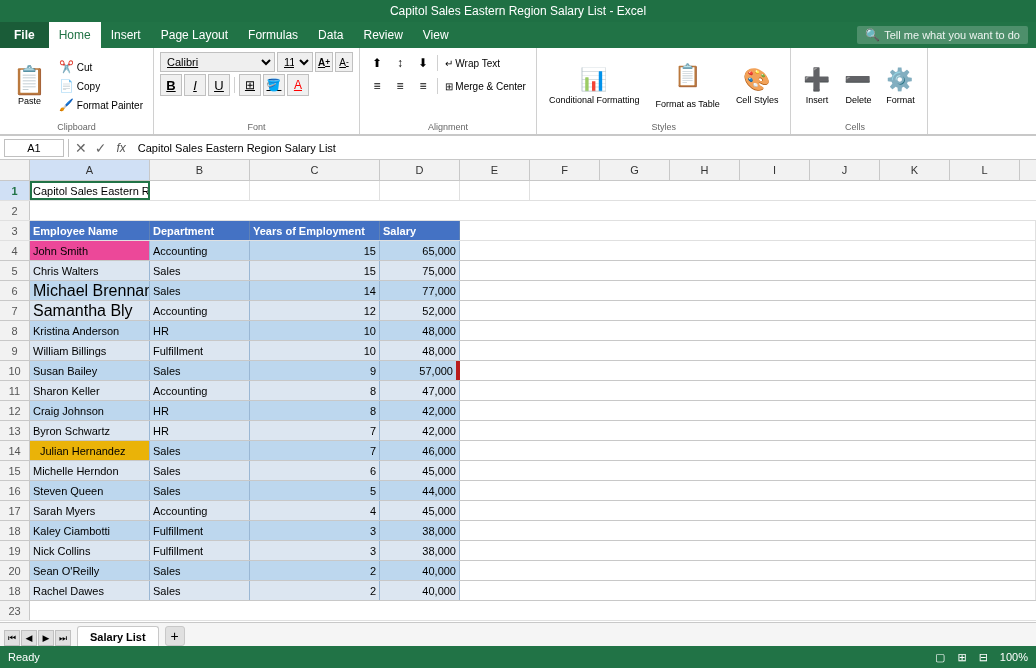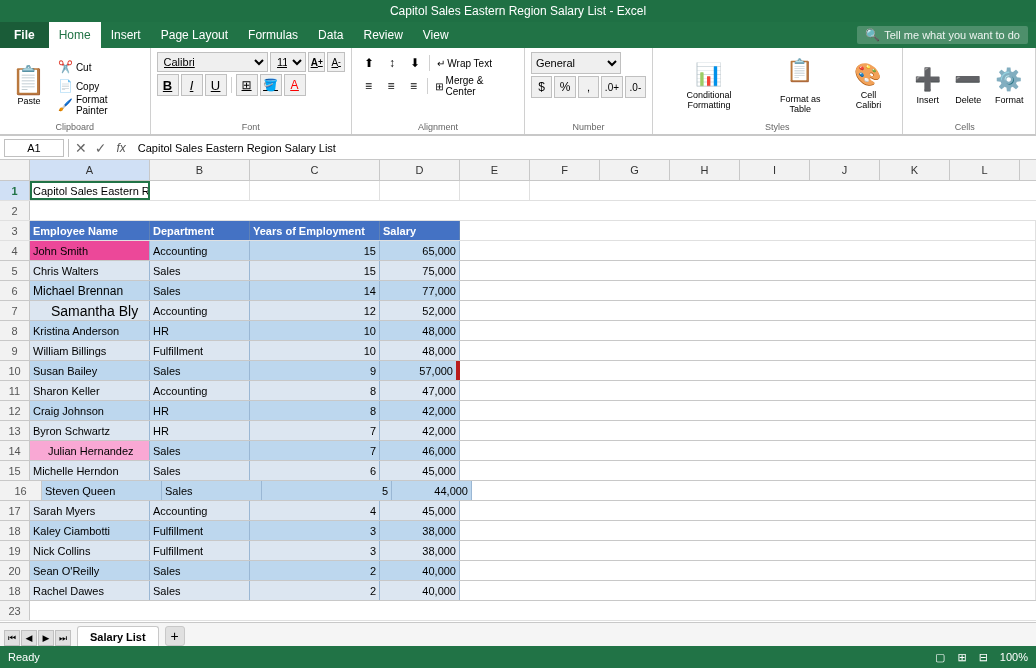--- a/index.html
+++ b/index.html
@@ -115,49 +115,34 @@
         <div style="width:1px;height:16px;background:#d0d0d0;margin:3px 2px 0;"></div>
         <div style="display:flex;align-items:center;padding:2px 4px;cursor:pointer;border-radius:2px;font-size:10px;gap:2px;height:22px;">
           <span>⊞</span>
           <span>Merge &amp; Center</span>
         </div>
       </div>
     </div>
     <div style="font-size:9px;color:#666;text-align:center;position:absolute;bottom:2px;left:0;right:0;">Alignment</div>
   </div>
 
-  <div style="display:flex;flex-direction:column;border-right:1px solid #d0d0d0;padding:4px 6px 2px 6px;position:relative;min-width:100px;">
-    <div style="display:flex;flex-direction:column;gap:2px;padding-bottom:12px;">
-      <select style="font-size:11px;height:22px;border:1px solid #c0c0c0;width:90px;">
-        <option>General</option>
-      </select>
-      <div style="display:flex;gap:2px;">
-        <div style="width:22px;height:22px;border:1px solid #c0c0c0;background:#f0f0f0;cursor:pointer;display:flex;align-items:center;justify-content:center;font-size:12px;">$</div>
-        <div style="width:22px;height:22px;border:1px solid #c0c0c0;background:#f0f0f0;cursor:pointer;display:flex;align-items:center;justify-content:center;font-size:12px;">%</div>
-        <div style="width:22px;height:22px;border:1px solid #c0c0c0;background:#f0f0f0;cursor:pointer;display:flex;align-items:center;justify-content:center;font-size:11px;">,</div>
-        <div style="width:22px;height:22px;border:1px solid #c0c0c0;background:#f0f0f0;cursor:pointer;display:flex;align-items:center;justify-content:center;font-size:10px;">.0+</div>
-        <div style="width:22px;height:22px;border:1px solid #c0c0c0;background:#f0f0f0;cursor:pointer;display:flex;align-items:center;justify-content:center;font-size:10px;">.0-</div>
-      </div>
-    </div>
-    <div style="font-size:9px;color:#666;text-align:center;position:absolute;bottom:2px;left:0;right:0;">Number</div>
-  </div>
 
   <div style="display:flex;flex-direction:column;border-right:1px solid #d0d0d0;padding:4px 6px 2px 6px;position:relative;min-width:180px;">
     <div style="display:flex;align-items:center;gap:4px;padding-bottom:12px;height:100%;">
       <div style="display:flex;flex-direction:column;align-items:center;justify-content:center;padding:4px 6px;cursor:pointer;border-radius:2px;min-width:50px;height:58px;">
         <div style="font-size:22px;">📊</div>
         <div style="font-size:9px;text-align:center;margin-top:2px;">Conditional Formatting</div>
       </div>
       <div style="display:flex;flex-direction:column;align-items:center;justify-content:center;padding:4px 6px;cursor:pointer;border-radius:2px;min-width:50px;height:58px;">
         <div style="font-size:22px;">📋</div>
         <div style="font-size:9px;text-align:center;margin-top:10px;">Format as Table</div>
       </div>
       <div style="display:flex;flex-direction:column;align-items:center;justify-content:center;padding:4px 6px;cursor:pointer;border-radius:2px;min-width:50px;height:58px;">
         <div style="font-size:22px;">🎨</div>
-        <div style="font-size:9px;text-align:center;margin-top:2px;">Cell Calibri</div>
+        <div style="font-size:9px;text-align:center;margin-top:2px;">Cell Styles</div>
       </div>
     </div>
     <div style="font-size:9px;color:#666;text-align:center;position:absolute;bottom:2px;left:0;right:0;">Styles</div>
   </div>
 
   <div style="display:flex;flex-direction:column;border-right:1px solid #d0d0d0;padding:4px 6px 2px 6px;position:relative;min-width:130px;">
     <div style="display:flex;align-items:center;gap:2px;padding-bottom:12px;height:100%;">
       <div style="display:flex;flex-direction:column;align-items:center;justify-content:center;padding:4px 6px;cursor:pointer;border-radius:2px;min-width:38px;height:58px;">
         <div style="font-size:22px;">➕</div>
         <div style="font-size:9px;margin-top:2px;">Insert</div>
@@ -241,29 +226,29 @@
       <div style="display: flex; border-bottom: 1px solid rgb(200, 200, 200); min-height: 20px;">
       <div style="width:30px;min-width:30px;background:#f2f2f2;border-right:1px solid #c8c8c8;display:flex;align-items:center;justify-content:center;font-size:11px;color:#555;">5</div>
       <div style="width:120px;min-width:120px;border-right:1px solid #9ab7d4;display:flex;align-items:center;padding:0 3px;font-size:11px;background:#DCE6F1;overflow:hidden;white-space:nowrap;">Chris Walters</div>
       <div style="width:100px;min-width:100px;border-right:1px solid #9ab7d4;display:flex;align-items:center;padding:0 3px;font-size:11px;background:#DCE6F1;overflow:hidden;white-space:nowrap;">Sales</div>
       <div style="width:130px;min-width:130px;border-right:1px solid #9ab7d4;display:flex;align-items:center;justify-content:flex-end;padding:0 3px;font-size:11px;background:#DCE6F1;">15</div>
       <div style="width:80px;min-width:80px;border-right:1px solid #9ab7d4;display:flex;align-items:center;justify-content:flex-end;padding:0 3px;font-size:11px;background:#DCE6F1;">75,000</div>
       <div style="flex:1;background:white;border-right:1px solid #e0e0e0;"></div>
     </div>
       <div style="display: flex; border-bottom: 1px solid rgb(200, 200, 200); min-height: 20px;">
       <div style="width:30px;min-width:30px;background:#f2f2f2;border-right:1px solid #c8c8c8;display:flex;align-items:center;justify-content:center;font-size:11px;color:#555;">6</div>
-      <div style="width:120px;min-width:120px;border-right:1px solid #9ab7d4;display:flex;align-items:center;padding:0 3px;font-size:12px;background:#BDD7EE;overflow:hidden;white-space:nowrap;">Michael Brennan</div>
+      <div style="width:120px;min-width:120px;border-right:1px solid #9ab7d4;display:flex;align-items:center;padding:0 3px;font-size:16px;background:#BDD7EE;overflow:hidden;white-space:nowrap;">Michael Brennan</div>
       <div style="width:100px;min-width:100px;border-right:1px solid #9ab7d4;display:flex;align-items:center;padding:0 3px;font-size:11px;background:#BDD7EE;overflow:hidden;white-space:nowrap;">Sales</div>
       <div style="width:130px;min-width:130px;border-right:1px solid #9ab7d4;display:flex;align-items:center;justify-content:flex-end;padding:0 3px;font-size:11px;background:#BDD7EE;">14</div>
       <div style="width:80px;min-width:80px;border-right:1px solid #9ab7d4;display:flex;align-items:center;justify-content:flex-end;padding:0 3px;font-size:11px;background:#BDD7EE;">77,000</div>
       <div style="flex:1;background:white;border-right:1px solid #e0e0e0;"></div>
     </div>
       <div style="display: flex; border-bottom: 1px solid rgb(200, 200, 200); min-height: 20px;">
       <div style="width:30px;min-width:30px;background:#f2f2f2;border-right:1px solid #c8c8c8;display:flex;align-items:center;justify-content:center;font-size:11px;color:#555;">7</div>
-      <div style="width:120px;min-width:120px;border-right:1px solid #9ab7d4;display:flex;align-items:center;padding:0 21px;font-size:14px;background:#DCE6F1;overflow:hidden;white-space:nowrap;">Samantha Bly</div>
+      <div style="width:120px;min-width:120px;border-right:1px solid #9ab7d4;display:flex;align-items:center;padding:0 3px;font-size:16px;background:#DCE6F1;overflow:hidden;white-space:nowrap;">Samantha Bly</div>
       <div style="width:100px;min-width:100px;border-right:1px solid #9ab7d4;display:flex;align-items:center;padding:0 3px;font-size:11px;background:#DCE6F1;overflow:hidden;white-space:nowrap;">Accounting</div>
       <div style="width:130px;min-width:130px;border-right:1px solid #9ab7d4;display:flex;align-items:center;justify-content:flex-end;padding:0 3px;font-size:11px;background:#DCE6F1;">12</div>
       <div style="width:80px;min-width:80px;border-right:1px solid #9ab7d4;display:flex;align-items:center;justify-content:flex-end;padding:0 3px;font-size:11px;background:#DCE6F1;">52,000</div>
       <div style="flex:1;background:white;border-right:1px solid #e0e0e0;"></div>
     </div>
       <div style="display: flex; border-bottom: 1px solid rgb(200, 200, 200); min-height: 20px;">
       <div style="width:30px;min-width:30px;background:#f2f2f2;border-right:1px solid #c8c8c8;display:flex;align-items:center;justify-content:center;font-size:11px;color:#555;">8</div>
       <div style="width:120px;min-width:120px;border-right:1px solid #9ab7d4;display:flex;align-items:center;padding:0 3px;font-size:11px;background:#BDD7EE;overflow:hidden;white-space:nowrap;">Kristina Anderson</div>
       <div style="width:100px;min-width:100px;border-right:1px solid #9ab7d4;display:flex;align-items:center;padding:0 3px;font-size:11px;background:#BDD7EE;overflow:hidden;white-space:nowrap;">HR</div>
       <div style="width:130px;min-width:130px;border-right:1px solid #9ab7d4;display:flex;align-items:center;justify-content:flex-end;padding:0 3px;font-size:11px;background:#BDD7EE;">10</div>
@@ -305,36 +290,36 @@
       <div style="display: flex; border-bottom: 1px solid rgb(200, 200, 200); min-height: 20px;">
       <div style="width:30px;min-width:30px;background:#f2f2f2;border-right:1px solid #c8c8c8;display:flex;align-items:center;justify-content:center;font-size:11px;color:#555;">13</div>
       <div style="width:120px;min-width:120px;border-right:1px solid #9ab7d4;display:flex;align-items:center;padding:0 3px;font-size:11px;background:#DCE6F1;overflow:hidden;white-space:nowrap;">Byron Schwartz</div>
       <div style="width:100px;min-width:100px;border-right:1px solid #9ab7d4;display:flex;align-items:center;padding:0 3px;font-size:11px;background:#DCE6F1;overflow:hidden;white-space:nowrap;">HR</div>
       <div style="width:130px;min-width:130px;border-right:1px solid #9ab7d4;display:flex;align-items:center;justify-content:flex-end;padding:0 3px;font-size:11px;background:#DCE6F1;">7</div>
       <div style="width:80px;min-width:80px;border-right:1px solid #9ab7d4;display:flex;align-items:center;justify-content:flex-end;padding:0 3px;font-size:11px;background:#DCE6F1;">42,000</div>
       <div style="flex:1;background:white;border-right:1px solid #e0e0e0;"></div>
     </div>
       <div style="display: flex; border-bottom: 1px solid rgb(200, 200, 200); min-height: 20px;">
       <div style="width:30px;min-width:30px;background:#f2f2f2;border-right:1px solid #c8c8c8;display:flex;align-items:center;justify-content:center;font-size:11px;color:#555;">14</div>
-      <div style="width:120px;min-width:120px;border-right:1px solid #9ab7d4;display:flex;align-items:center;padding:0 18px;font-size:11px;background:#f9a8d4;overflow:hidden;white-space:nowrap;">Julian Hernandez</div>
+      <div style="width:120px;min-width:120px;border-right:1px solid #9ab7d4;display:flex;align-items:center;padding:0 10px;font-size:11px;background:#eab308;overflow:hidden;white-space:nowrap;">Julian Hernandez</div>
       <div style="width:100px;min-width:100px;border-right:1px solid #9ab7d4;display:flex;align-items:center;padding:0 3px;font-size:11px;background:#BDD7EE;overflow:hidden;white-space:nowrap;">Sales</div>
       <div style="width:130px;min-width:130px;border-right:1px solid #9ab7d4;display:flex;align-items:center;justify-content:flex-end;padding:0 3px;font-size:11px;background:#BDD7EE;">7</div>
       <div style="width:80px;min-width:80px;border-right:1px solid #9ab7d4;display:flex;align-items:center;justify-content:flex-end;padding:0 3px;font-size:11px;background:#BDD7EE;">46,000</div>
       <div style="flex:1;background:white;border-right:1px solid #e0e0e0;"></div>
     </div>
       <div style="display: flex; border-bottom: 1px solid rgb(200, 200, 200); min-height: 20px;">
       <div style="width:30px;min-width:30px;background:#f2f2f2;border-right:1px solid #c8c8c8;display:flex;align-items:center;justify-content:center;font-size:11px;color:#555;">15</div>
       <div style="width:120px;min-width:120px;border-right:1px solid #9ab7d4;display:flex;align-items:center;padding:0 3px;font-size:11px;background:#DCE6F1;overflow:hidden;white-space:nowrap;">Michelle Herndon</div>
       <div style="width:100px;min-width:100px;border-right:1px solid #9ab7d4;display:flex;align-items:center;padding:0 3px;font-size:11px;background:#DCE6F1;overflow:hidden;white-space:nowrap;">Sales</div>
       <div style="width:130px;min-width:130px;border-right:1px solid #9ab7d4;display:flex;align-items:center;justify-content:flex-end;padding:0 3px;font-size:11px;background:#DCE6F1;">6</div>
       <div style="width:80px;min-width:80px;border-right:1px solid #9ab7d4;display:flex;align-items:center;justify-content:flex-end;padding:0 3px;font-size:11px;background:#DCE6F1;">45,000</div>
       <div style="flex:1;background:white;border-right:1px solid #e0e0e0;"></div>
     </div>
       <div style="display: flex; border-bottom: 1px solid rgb(200, 200, 200); min-height: 20px;">
-      <div style="width:42px;min-width:30px;background:#f2f2f2;border-right:1px solid #c8c8c8;display:flex;align-items:center;justify-content:center;font-size:11px;color:#555;">16</div>
+      <div style="width:30px;min-width:30px;background:#f2f2f2;border-right:1px solid #c8c8c8;display:flex;align-items:center;justify-content:center;font-size:11px;color:#555;">16</div>
       <div style="width:120px;min-width:120px;border-right:1px solid #9ab7d4;display:flex;align-items:center;padding:0 3px;font-size:11px;background:#BDD7EE;overflow:hidden;white-space:nowrap;">Steven Queen</div>
       <div style="width:100px;min-width:100px;border-right:1px solid #9ab7d4;display:flex;align-items:center;padding:0 3px;font-size:11px;background:#BDD7EE;overflow:hidden;white-space:nowrap;">Sales</div>
       <div style="width:130px;min-width:130px;border-right:1px solid #9ab7d4;display:flex;align-items:center;justify-content:flex-end;padding:0 3px;font-size:11px;background:#BDD7EE;">5</div>
       <div style="width:80px;min-width:80px;border-right:1px solid #9ab7d4;display:flex;align-items:center;justify-content:flex-end;padding:0 3px;font-size:11px;background:#BDD7EE;">44,000</div>
       <div style="flex:1;background:white;border-right:1px solid #e0e0e0;"></div>
     </div>
       <div style="display: flex; border-bottom: 1px solid rgb(200, 200, 200); min-height: 20px;">
       <div style="width:30px;min-width:30px;background:#f2f2f2;border-right:1px solid #c8c8c8;display:flex;align-items:center;justify-content:center;font-size:11px;color:#555;">17</div>
       <div style="width:120px;min-width:120px;border-right:1px solid #9ab7d4;display:flex;align-items:center;padding:0 3px;font-size:11px;background:#DCE6F1;overflow:hidden;white-space:nowrap;">Sarah Myers</div>
       <div style="width:100px;min-width:100px;border-right:1px solid #9ab7d4;display:flex;align-items:center;padding:0 3px;font-size:11px;background:#DCE6F1;overflow:hidden;white-space:nowrap;">Accounting</div>

